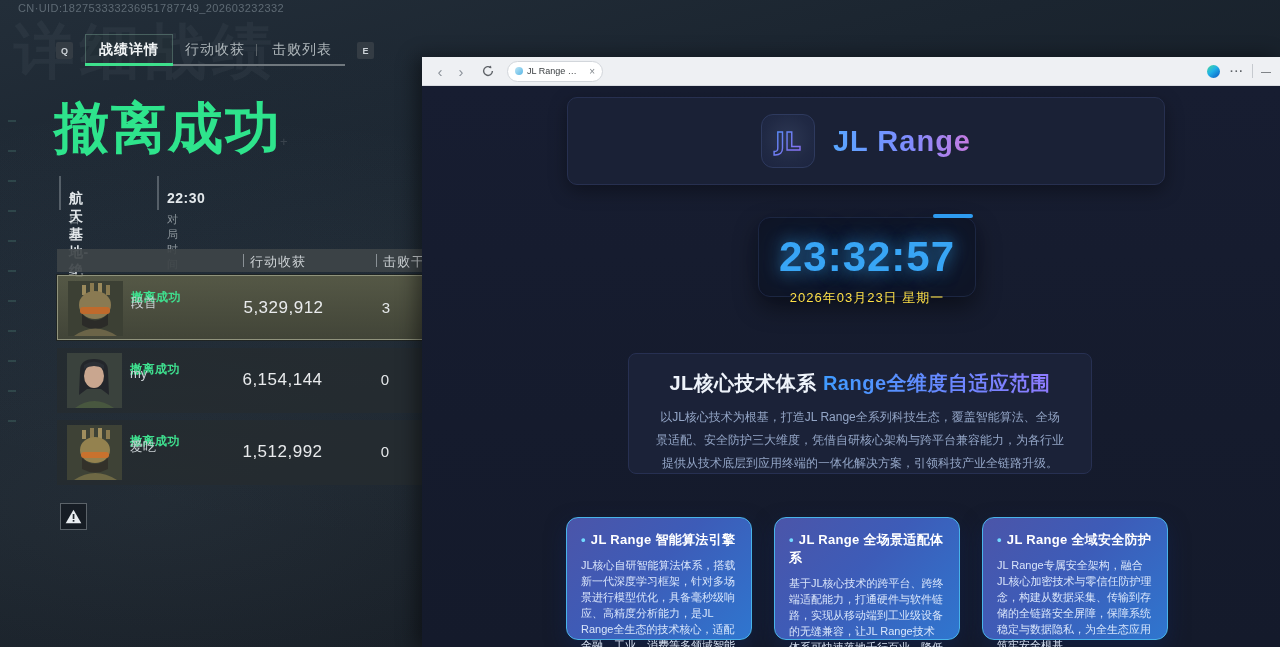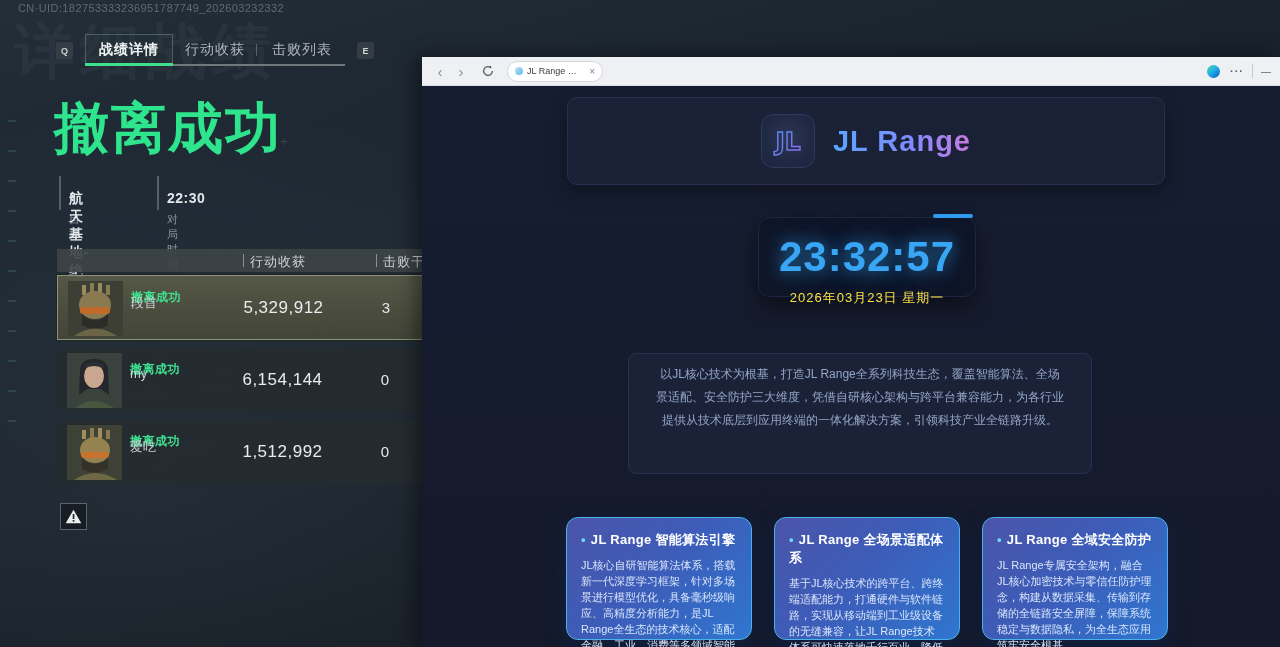--- a/index.html
+++ b/index.html
@@ -279,20 +279,24 @@
         <div class="brand">JL Range</div>
       </div>
 
       <div class="clock-card">
         <div class="clock-accent" style="background:#2e9bf0;"></div>
         <div class="clock-time" style="color:#38a5f5;">23:32:57</div>
         <div class="clock-date">2026年03月23日 星期一</div>
       </div>
 
       <div class="section-card">
+        <div class="section-title">
+          <span class="main">JL核心技术体系</span>
+          <span class="accent">Range全维度自适应范围</span>
+        </div>
         <div class="section-body">以JL核心技术为根基，打造JL Range全系列科技生态，覆盖智能算法、全场景适配、安全防护三大维度，凭借自研核心架构与跨平台兼容能力，为各行业提供从技术底层到应用终端的一体化解决方案，引领科技产业全链路升级。</div>
       </div>
 
       <div class="cards-row">
         <div class="feat-card">
           <div class="feat-title">
             <span class="bullet">•</span><span>JL Range 智能算法引擎</span>
           </div>
           <div class="feat-body">JL核心自研智能算法体系，搭载新一代深度学习框架，针对多场景进行模型优化，具备毫秒级响应、高精度分析能力，是JL Range全生态的技术核心，适配金融、工业、消费等多领域智能决策需求。</div>
         </div>

